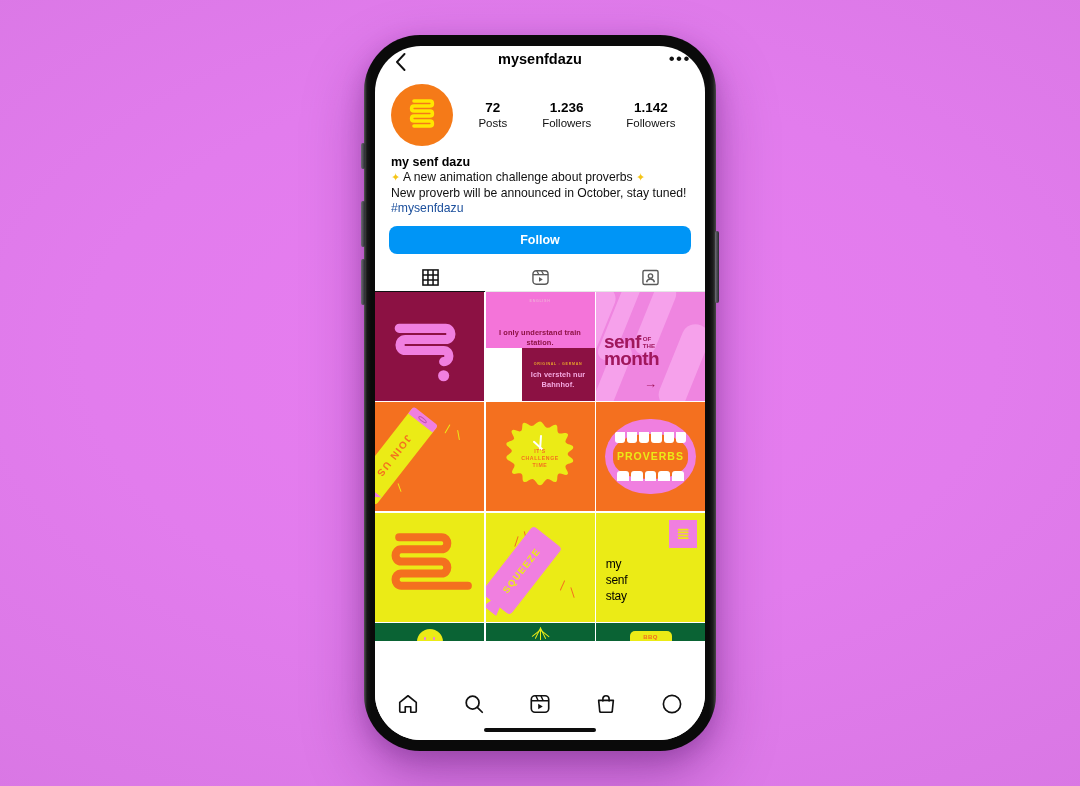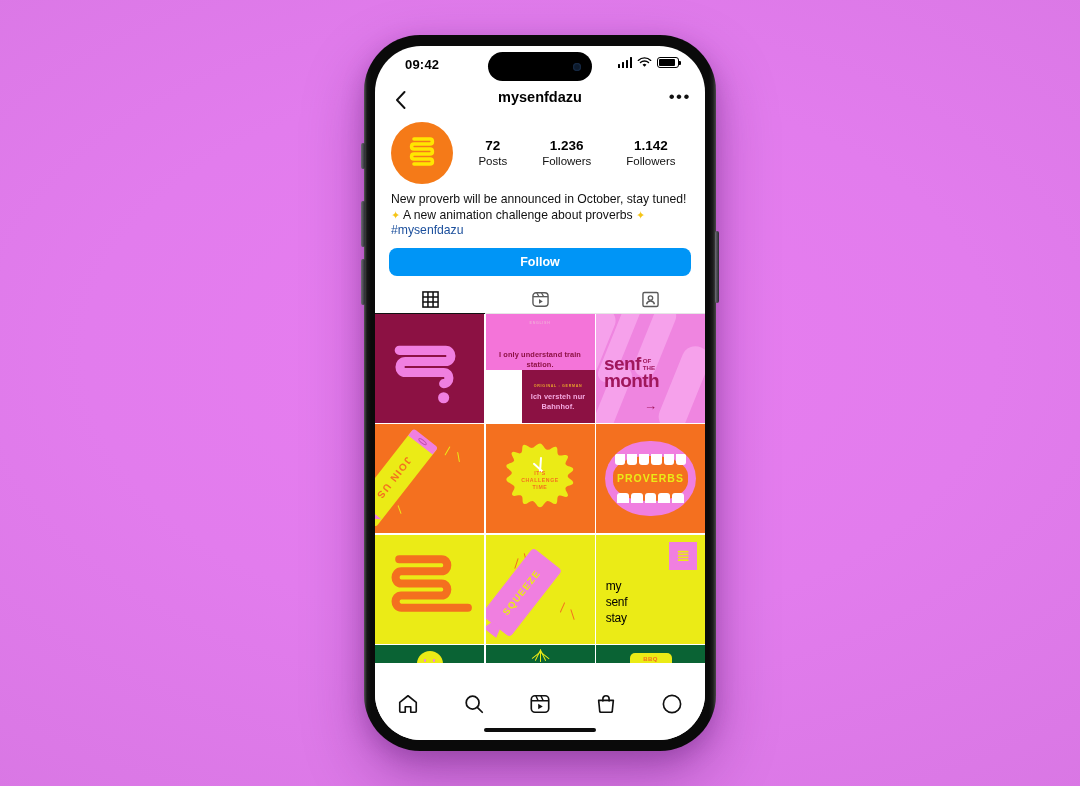--- a/index.html
+++ b/index.html
@@ -171,42 +171,20 @@
 <body>
 
 <div id="phone-frame">
   <div class="side-btn sb-left" style="top:108px;height:26px;"></div>
   <div class="side-btn sb-left" style="top:166px;height:46px;"></div>
   <div class="side-btn sb-left" style="top:224px;height:46px;"></div>
   <div class="side-btn sb-right" style="top:196px;height:72px;"></div>
 
   <div id="phone-screen">
 
-    <div id="status-bar">
-      <div id="status-time">09:42</div>
-      <div id="dynamic-island">
-        <div id="front-camera"></div>
-      </div>
-      <div id="status-icons">
-        <span class="bars">
-            <i></i>
-            <i></i>
-            <i></i>
-            <i></i>
-          </span>
-        <svg width="15" height="11" viewBox="0 0 16 12">
-          <path d="M8 10.6 5.9 8.4a3 3 0 0 1 4.2 0z" fill="#000"></path>
-          <path d="M3.6 6.1a6.3 6.3 0 0 1 8.8 0" stroke="#000" stroke-width="1.5" fill="none" stroke-linecap="round"></path>
-          <path d="M1.2 3.7a9.7 9.7 0 0 1 13.6 0" stroke="#000" stroke-width="1.5" fill="none" stroke-linecap="round"></path>
-        </svg>
-        <span class="batt">
-            <b></b>
-          </span>
-      </div>
-    </div>
 
     <div id="ig-header">
       <div id="back-button">
         <svg width="11" height="18" viewBox="0 0 11 18">
             <path d="M9.5 1 2 9l7.5 8" stroke="#111" stroke-width="1.9" fill="none" stroke-linecap="round" stroke-linejoin="round"></path>
           </svg>
       </div>
       <div id="profile-username">mysenfdazu</div>
       <div id="more-options-button">•••</div>
     </div>
@@ -227,26 +205,27 @@
           <div class="lbl">Followers</div>
         </div>
         <div class="stat">
           <div class="num">1.142</div>
           <div class="lbl">Followers</div>
         </div>
       </div>
     </div>
 
     <div id="profile-bio">
-      <div class="bio-line">New proverb will be announced in October, stay tuned!</div>
+      <div id="display-name">my senf dazu</div>
       <div class="bio-line">
         <span class="sparkle">✦</span>
         <span>A new animation challenge about proverbs</span>
         <span class="sparkle">✦</span>
       </div>
+      <div class="bio-line">New proverb will be announced in October, stay tuned!</div>
       <div id="bio-hashtag">#mysenfdazu</div>
     </div>
 
     <div id="action-buttons">
       <div class="act-btn" id="follow-button">Follow</div>
     </div>
 
     <div id="profile-tabs">
       <div class="tab active">
         <svg width="17" height="17" viewBox="0 0 18 18">

